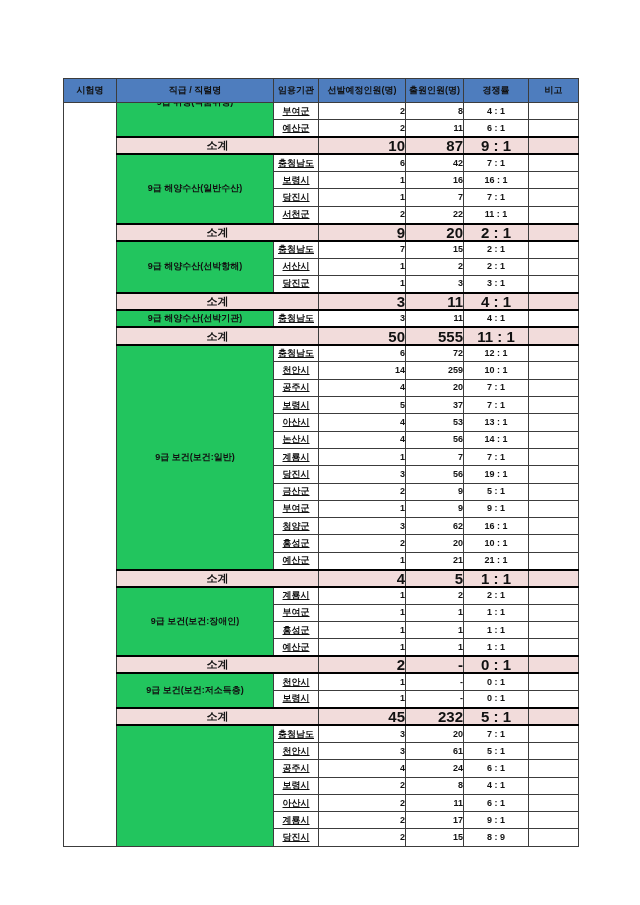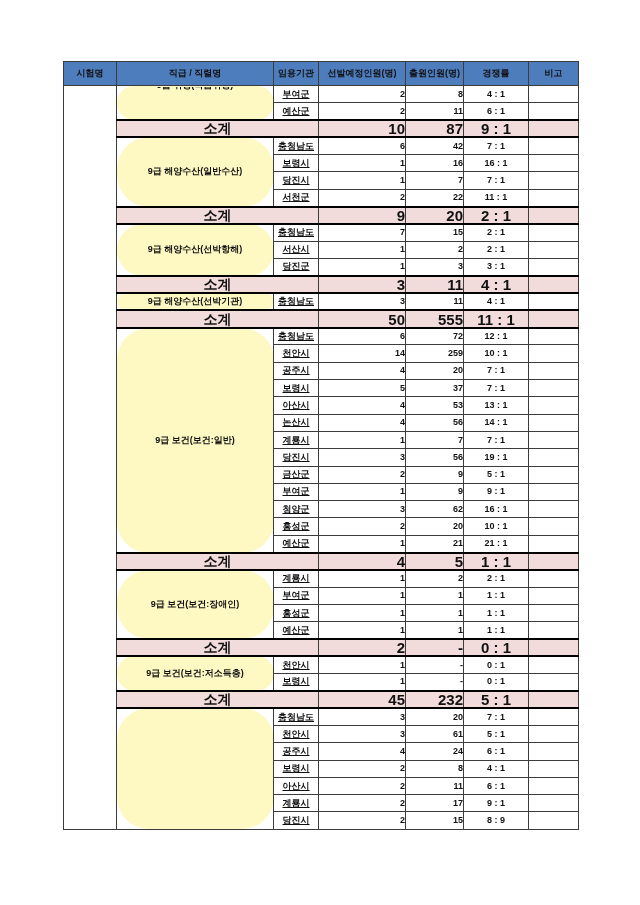--- a/index.html
+++ b/index.html
@@ -1,54 +1,54 @@
 <!DOCTYPE html>
 <html><head>
 <meta charset="utf-8">
 <style>
   html,body{margin:0;padding:0;background:#ffffff;}
   #page{
     position:relative;width:640px;height:905px;background:#ffffff;overflow:hidden;
     font-family:"Liberation Sans","DejaVu Sans",sans-serif;
   }
   #table-clip{
-    position:absolute;left:63px;top:61px;width:517px;height:776px;overflow:hidden;
+    position:absolute;left:63px;top:78px;width:517px;height:776px;overflow:hidden;
   }
   table.comp{
     border-collapse:collapse;table-layout:fixed;width:515px;
   }
   table.comp td, table.comp th{
     padding:0;margin:0;overflow:hidden;white-space:nowrap;
     border:1px solid #3c3c3c;
     font-weight:bold;color:#111;font-size:9px;line-height:11px;
   }
   tr.body-row{height:17.3px;}
   th.hdr{
     height:23px;background:#4e7dbe;color:#ffffff;font-size:9.5px;
     border:1px solid #17365d;border-bottom:2px solid #000;text-align:center;
   }
   td.exam-col{background:#fff;border-top:none;border-bottom:none;border-left:1px solid #222;border-right:1px solid #222;}
   td.group-label{
-    text-align:center;vertical-align:middle;font-size:9.5px;background:#fef9c3;
-    border-left:1px solid #222;border-right:1px solid #222;border-radius:32px;
+    text-align:center;vertical-align:middle;font-size:9.5px;background:#22c55e;
+    border-left:1px solid #222;border-right:1px solid #222;
   }
   td.clip-top{position:relative;vertical-align:top;}
   td.clip-top .lbl{position:absolute;top:0;left:0;right:0;height:8px;overflow:hidden;}
   td.clip-top .lbl span{display:block;line-height:15px;margin-top:-8px;text-align:center;}
   td.clip-bottom{position:relative;vertical-align:bottom;border-bottom:none;overflow:visible;}
   td.clip-bottom .lbl{position:absolute;left:0;right:0;bottom:-13px;text-align:center;line-height:13px;}
   td.agency{text-align:center;text-decoration:underline;}
   td.num{text-align:right;padding-right:5px;}
   td.ratio{text-align:center;}
   td.remark{background:#fff;}
   tr.subtotal td{
     background:#f2dcdb;border-top:2px solid #000;border-bottom:2px solid #000;
     font-size:15px;
   }
-  tr.subtotal td.subtotal-label{text-align:center;font-size:14px;}
+  tr.subtotal td.subtotal-label{text-align:center;font-size:11px;}
   tr.last-row td{border-bottom:1px solid #3c3c3c;}
 </style>
 </head>
 <body>
 
 <div id="page">
   <div id="table-clip">
     <table class="comp">
       <colgroup>
         <col style="width:53px">

